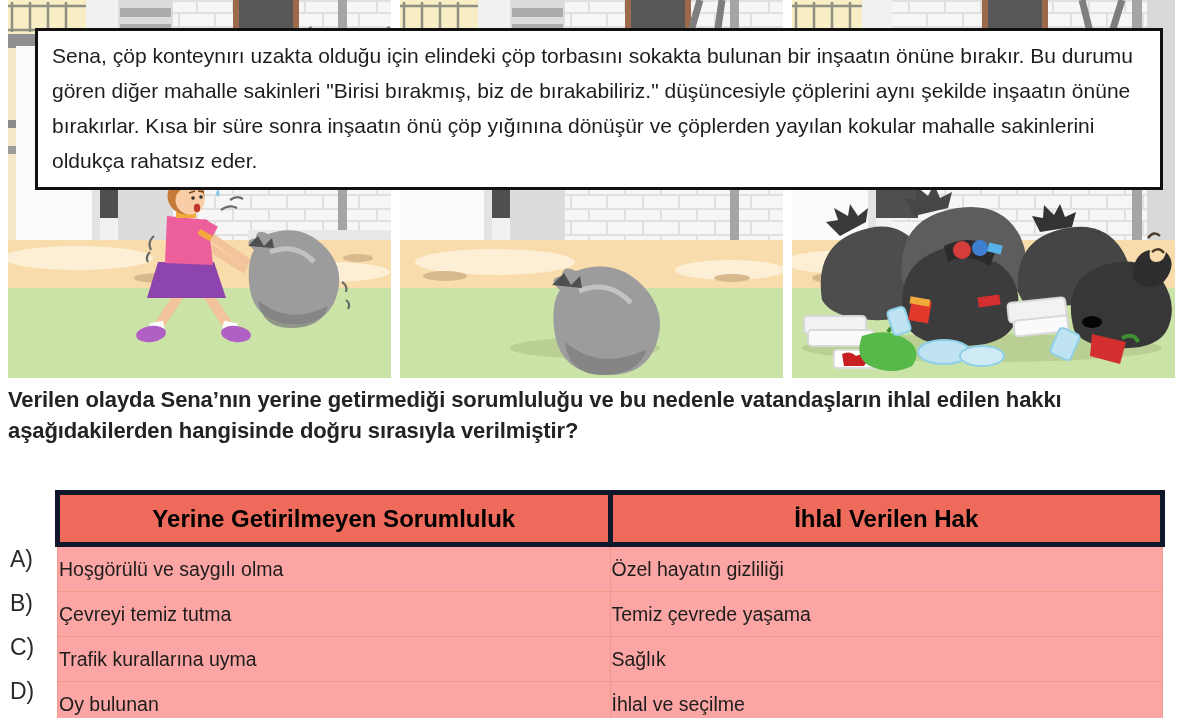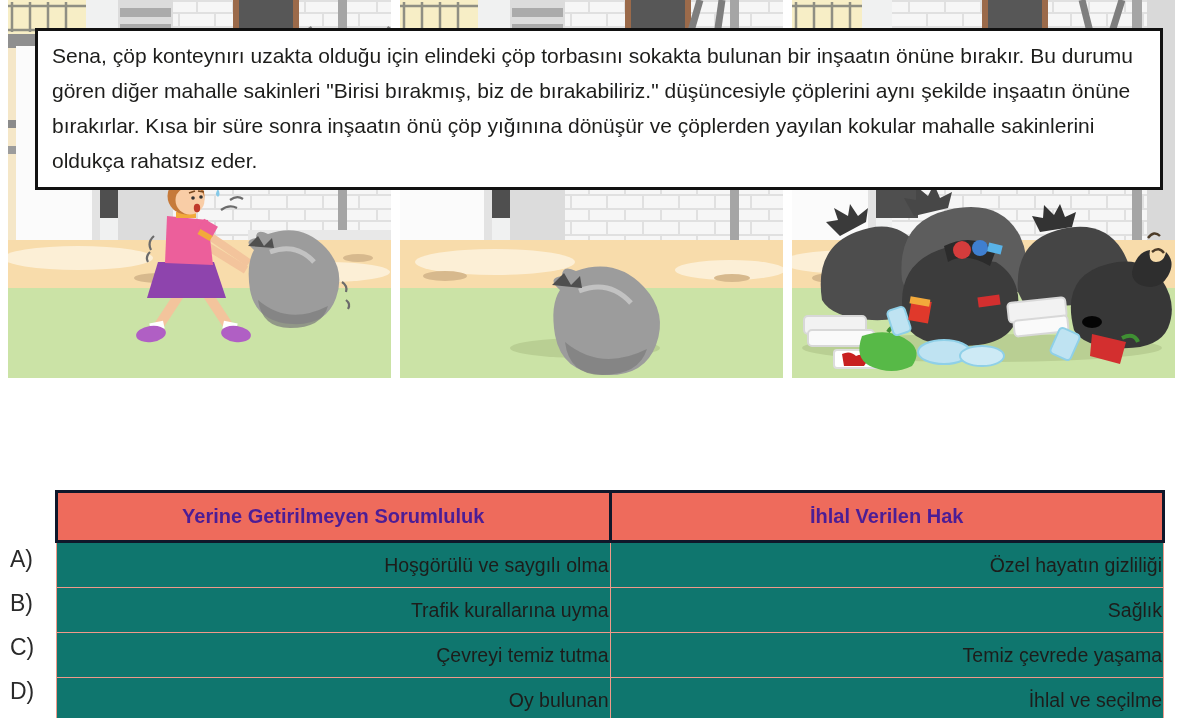--- a/index.html
+++ b/index.html
@@ -22,26 +22,26 @@
     position:absolute;left:8px;top:384px;width:1166px;margin:0;
     font-size:22px;font-weight:bold;line-height:31px;color:#232323;letter-spacing:-0.1px;
   }
   
   .answers{position:absolute;left:0;top:490px;width:1165px;display:flex;}
   .letters{width:55px;box-sizing:border-box;padding-top:47px;flex:0 0 55px;}
   .letter{height:44px;display:flex;align-items:center;padding-left:10px;
           font-size:23px;color:#2a2a2a;}
   table.opts{flex:1 1 auto;border-collapse:collapse;table-layout:fixed;width:1110px;}
   table.opts th{
-    background:#ee6b5c;color:#4c1d95;font-weight:bold;font-size:20px;
-    height:45px;border:3px solid #0f172a;text-align:center;
+    background:#ee6b5c;color:#000000;font-weight:bold;font-size:24px;
+    height:45px;border:5px solid #0f172a;text-align:center;
   }
   table.opts td{
-    background:#0f766e;border:1.5px solid #f0998a;height:42px;
-    text-align:right;font-size:19.5px;color:#1d1d1b;
+    background:#fca5a5;border:1.5px solid #f0998a;height:42px;
+    text-align:left;font-size:19.5px;color:#1d1d1b;
   }
 </style>
 </head>
 <body>
 
 <div class="page">
 
   <div class="panels">
 
     <div class="panel">
@@ -240,20 +240,21 @@
           </g>
         </g>
       </svg>
     </div>
   </div>
 
   <div class="scenario-box">
     <p>Sena, çöp konteynırı uzakta olduğu için elindeki çöp torbasını sokakta bulunan bir inşaatın önüne bırakır. Bu durumu gören diğer mahalle sakinleri "Birisi bırakmış, biz de bırakabiliriz." düşüncesiyle çöplerini aynı şekilde inşaatın önüne bırakırlar. Kısa bir süre sonra inşaatın önü çöp yığınına dönüşür ve çöplerden yayılan kokular mahalle sakinlerini oldukça rahatsız eder.</p>
   </div>
 
+  <p class="question">Verilen olayda Sena’nın yerine getirmediği sorumluluğu ve bu nedenle vatandaşların ihlal edilen hakkı aşağıdakilerden hangisinde doğru sırasıyla verilmiştir?</p>
 
   <div class="answers">
     <div class="letters">
       <div class="letter">A)</div>
       <div class="letter">B)</div>
       <div class="letter">C)</div>
       <div class="letter">D)</div>
     </div>
     <table class="opts">
       <thead>
@@ -261,26 +262,26 @@
           <th>Yerine Getirilmeyen Sorumluluk</th>
           <th>İhlal Verilen Hak</th>
         </tr>
       </thead>
       <tbody>
         <tr>
           <td>Hoşgörülü ve saygılı olma</td>
           <td>Özel hayatın gizliliği</td>
         </tr>
         <tr>
+          <td>Çevreyi temiz tutma</td>
+          <td>Temiz çevrede yaşama</td>
+        </tr>
+        <tr>
           <td>Trafik kurallarına uyma</td>
           <td>Sağlık</td>
-        </tr>
-        <tr>
-          <td>Çevreyi temiz tutma</td>
-          <td>Temiz çevrede yaşama</td>
         </tr>
         <tr>
           <td>Oy bulunan</td>
           <td>İhlal ve seçilme</td>
         </tr>
       </tbody>
     </table>
   </div>
 
 </div>

